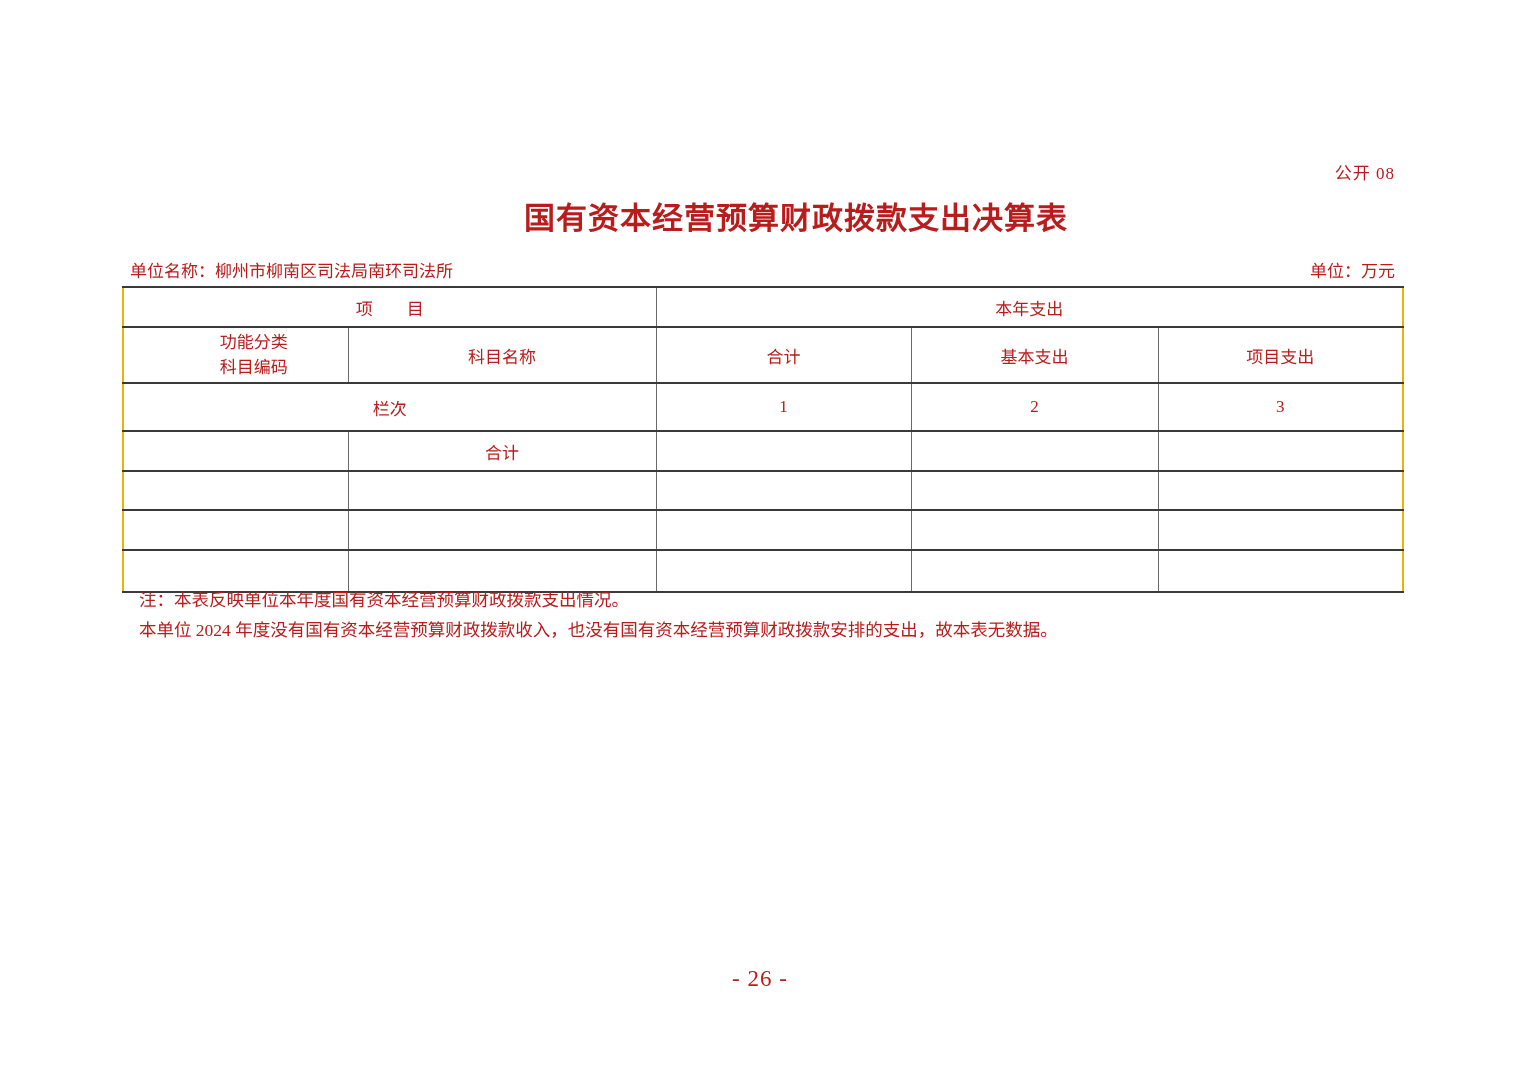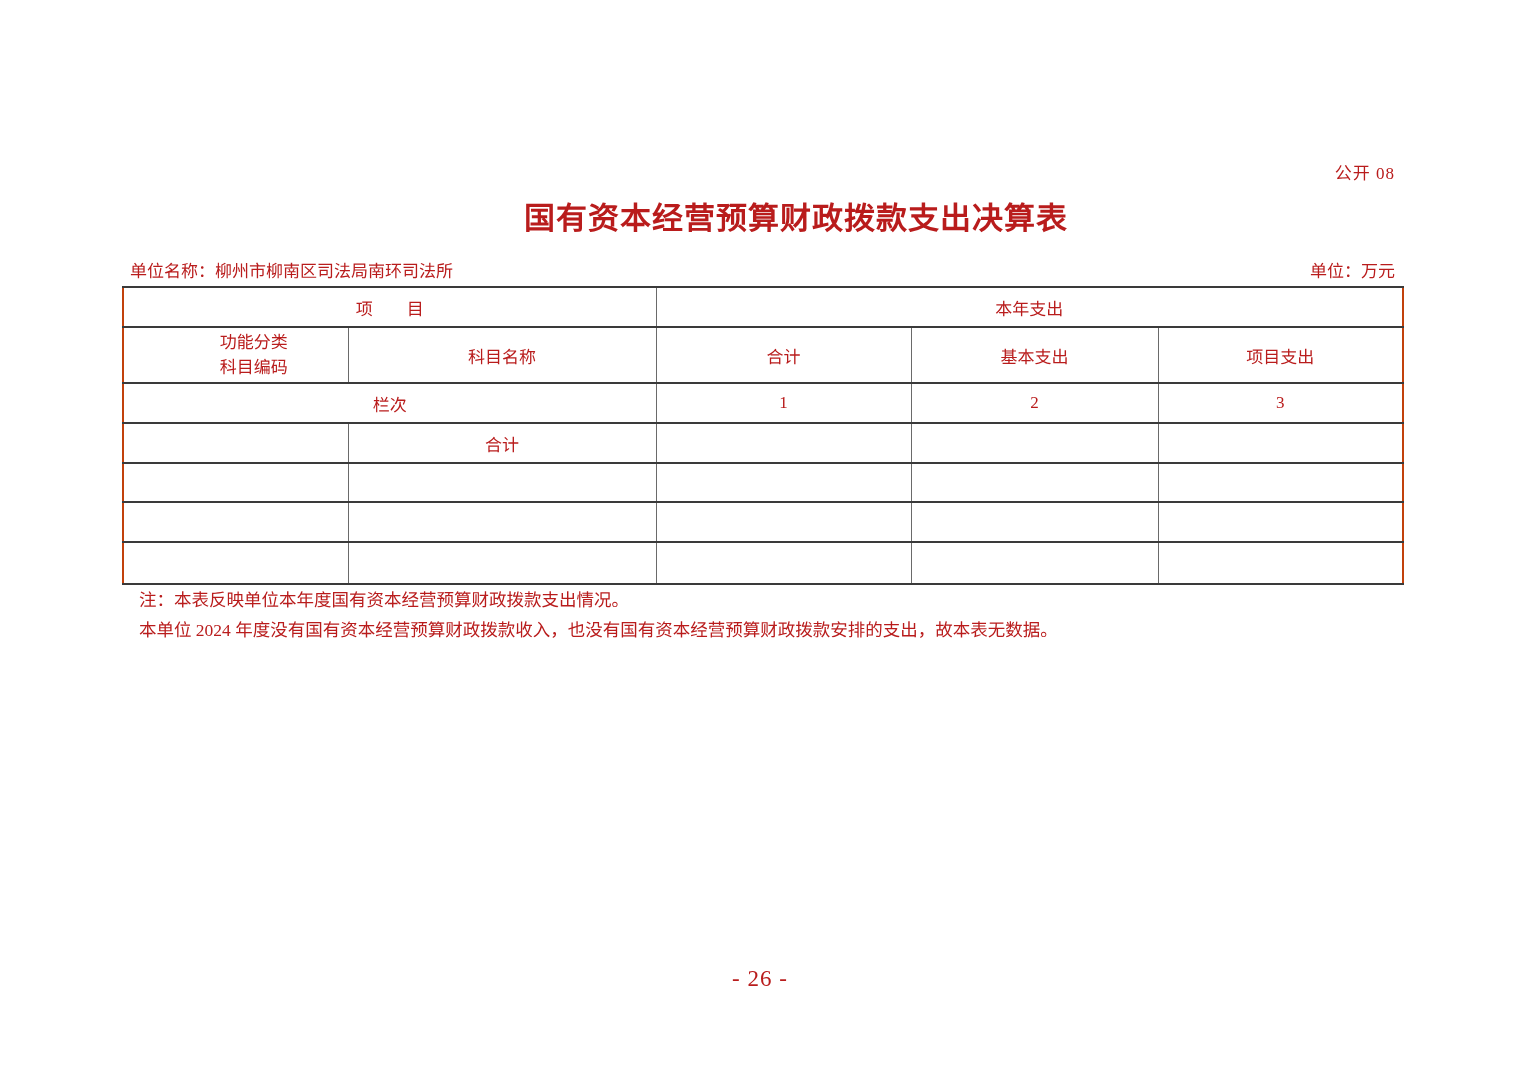--- a/index.html
+++ b/index.html
@@ -40,38 +40,38 @@
     justify-content: space-between;
     font-size: 17px;
   }
   table.budget-table {
     position: absolute;
     top: 286px;
     left: 122px;
     width: 1280px;
     border-collapse: collapse;
     table-layout: fixed;
-    border: 2px solid #c2410c;
+    border: 2px solid #eab308;
     padding-left: 12px;
   }
   table.budget-table td {
     border-left: 1px solid #6a6a6a;
     border-right: 1px solid #6a6a6a;
     border-top: 2px solid #3a3a3a;
     border-bottom: 2px solid #3a3a3a;
     text-align: center;
     vertical-align: middle;
     font-size: 17px;
     padding: 0;
     overflow: hidden;
     white-space: nowrap;
   }
   tr.r1 { height: 40px; }
   tr.r2 { height: 56px; }
-  tr.r3 { height: 40px; }
+  tr.r3 { height: 48px; }
   tr.r4 { height: 40px; }
   tr.r5 { height: 39px; }
   tr.r6 { height: 40px; }
   tr.r7 { height: 42px; }
   .two-line div { line-height: 25px; margin-left: 36px; }
   .notes {
     position: absolute;
     top: 586px;
     left: 139px;
     right: 110px;

